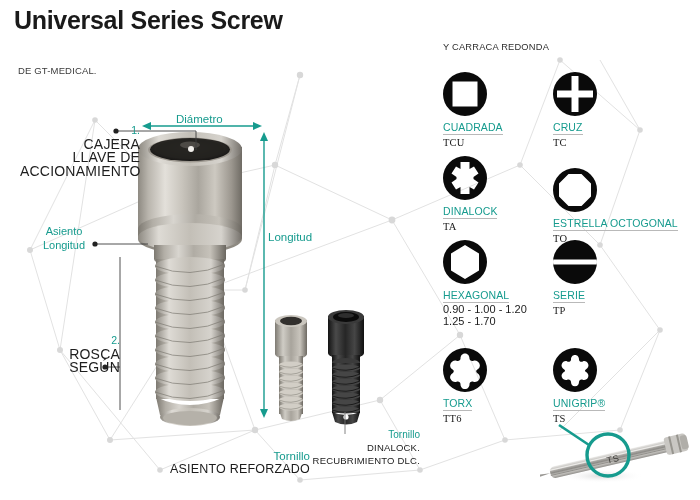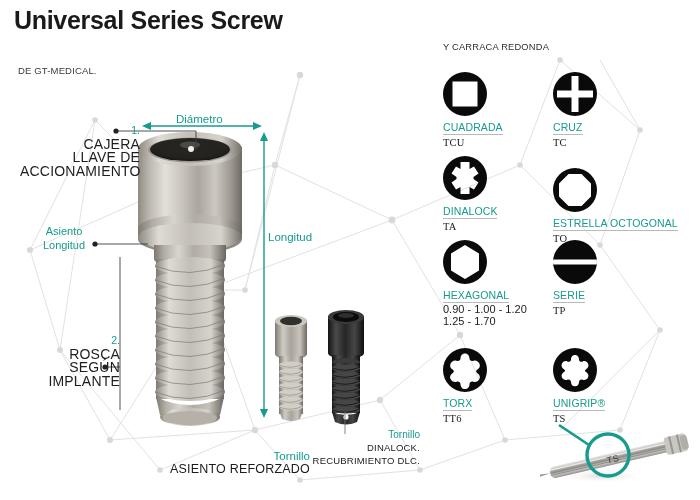--- a/index.html
+++ b/index.html
@@ -316,21 +316,20 @@
 
   <div class="c2 callout">
     <div class="tl">Asiento</div>
     <div class="tl">Longitud</div>
   </div>
 
   <div class="c3 callout">
     <div class="num">2.</div>
     <div class="dk">ROSCA</div>
     <div class="dk">SEGÚN</div>
-    <div class="dk">IMPLANTE</div>
   </div>
 
   <div class="cap" style="left:110px;top:450px;width:200px;">
     <div class="t">Tornillo</div>
     <div class="d">ASIENTO REFORZADO</div>
   </div>
 
   <svg class="art" style="left:340px;top:412px;" width="10" height="22" viewBox="0 0 10 22" xmlns="http://www.w3.org/2000/svg">
     <line x1="5" y1="0" x2="5" y2="22" stroke="#777" stroke-width="0.9"></line>
   </svg>

